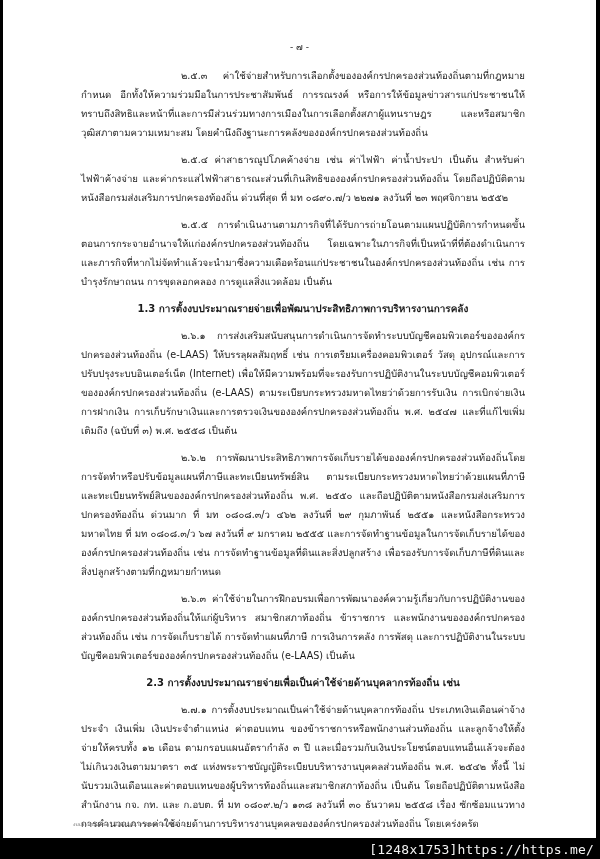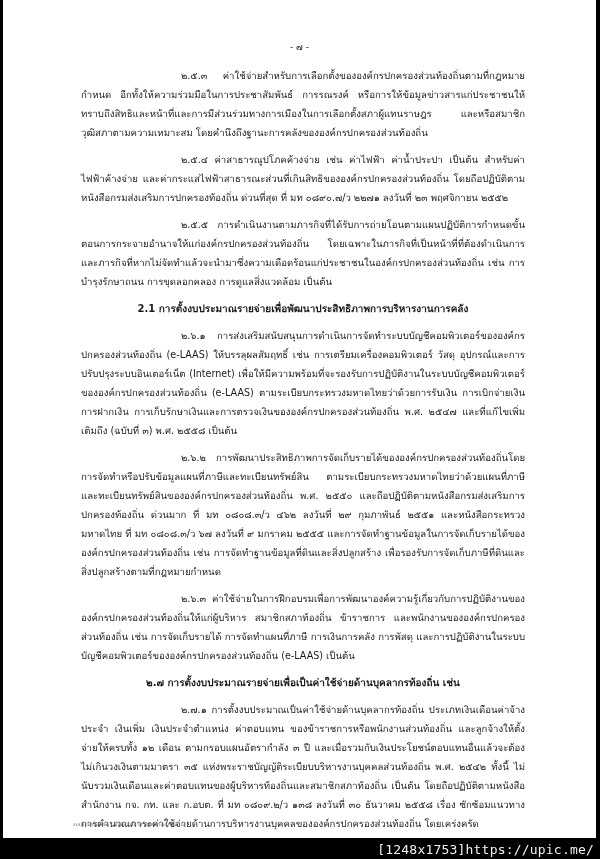--- a/index.html
+++ b/index.html
@@ -36,25 +36,25 @@
 </head>
 <body>
 
 <div class="page">
   <div class="page-number">- ๗ -</div>
 
   <div class="body-text">
     <p class="para"><span class="indent"></span><span>๒.๕.๓ ค่าใช้จ่ายสำหรับการเลือกตั้งขององค์กรปกครองส่วนท้องถิ่นตามที่กฎหมายกำหนด อีกทั้งให้ความร่วมมือในการประชาสัมพันธ์ การรณรงค์ หรือการให้ข้อมูลข่าวสารแก่ประชาชนให้ทราบถึงสิทธิและหน้าที่และการมีส่วนร่วมทางการเมืองในการเลือกตั้งสภาผู้แทนราษฎร และหรือสมาชิกวุฒิสภาตามความเหมาะสม โดยคำนึงถึงฐานะการคลังขององค์กรปกครองส่วนท้องถิ่น</span></p>
     <p class="para"><span class="indent"></span><span>๒.๕.๔ ค่าสาธารณูปโภคค้างจ่าย เช่น ค่าไฟฟ้า ค่าน้ำประปา เป็นต้น สำหรับค่าไฟฟ้าค้างจ่าย และค่ากระแสไฟฟ้าสาธารณะส่วนที่เกินสิทธิขององค์กรปกครองส่วนท้องถิ่น โดยถือปฏิบัติตามหนังสือกรมส่งเสริมการปกครองท้องถิ่น ด่วนที่สุด ที่ มท ๐๘๙๐.๗/ว ๒๒๗๑ ลงวันที่ ๒๓ พฤศจิกายน ๒๕๕๒</span></p>
     <p class="para"><span class="indent"></span><span>๒.๕.๕ การดำเนินงานตามภารกิจที่ได้รับการถ่ายโอนตามแผนปฏิบัติการกำหนดขั้นตอนการกระจายอำนาจให้แก่องค์กรปกครองส่วนท้องถิ่น โดยเฉพาะในภารกิจที่เป็นหน้าที่ที่ต้องดำเนินการและภารกิจที่หากไม่จัดทำแล้วจะนำมาซึ่งความเดือดร้อนแก่ประชาชนในองค์กรปกครองส่วนท้องถิ่น เช่น การบำรุงรักษาถนน การขุดลอกคลอง การดูแลสิ่งแวดล้อม เป็นต้น</span></p>
-    <p class="heading">2.1 การตั้งงบประมาณรายจ่ายเพื่อพัฒนาประสิทธิภาพการบริหารงานการคลัง</p>
+    <p class="heading">1.3 การตั้งงบประมาณรายจ่ายเพื่อพัฒนาประสิทธิภาพการบริหารงานการคลัง</p>
     <p class="para"><span class="indent"></span><span>๒.๖.๑ การส่งเสริมสนับสนุนการดำเนินการจัดทำระบบบัญชีคอมพิวเตอร์ขององค์กรปกครองส่วนท้องถิ่น (e-LAAS) ให้บรรลุผลสัมฤทธิ์ เช่น การเตรียมเครื่องคอมพิวเตอร์ วัสดุ อุปกรณ์และการปรับปรุงระบบอินเตอร์เน็ต (Internet) เพื่อให้มีความพร้อมที่จะรองรับการปฏิบัติงานในระบบบัญชีคอมพิวเตอร์ขององค์กรปกครองส่วนท้องถิ่น (e-LAAS) ตามระเบียบกระทรวงมหาดไทยว่าด้วยการรับเงิน การเบิกจ่ายเงิน การฝากเงิน การเก็บรักษาเงินและการตรวจเงินขององค์กรปกครองส่วนท้องถิ่น พ.ศ. ๒๕๔๗ และที่แก้ไขเพิ่มเติมถึง (ฉบับที่ ๓) พ.ศ. ๒๕๕๘ เป็นต้น</span></p>
     <p class="para"><span class="indent"></span><span>๒.๖.๒ การพัฒนาประสิทธิภาพการจัดเก็บรายได้ขององค์กรปกครองส่วนท้องถิ่นโดยการจัดทำหรือปรับข้อมูลแผนที่ภาษีและทะเบียนทรัพย์สิน ตามระเบียบกระทรวงมหาดไทยว่าด้วยแผนที่ภาษีและทะเบียนทรัพย์สินขององค์กรปกครองส่วนท้องถิ่น พ.ศ. ๒๕๕๐ และถือปฏิบัติตามหนังสือกรมส่งเสริมการปกครองท้องถิ่น ด่วนมาก ที่ มท ๐๘๐๘.๓/ว ๔๖๒ ลงวันที่ ๒๙ กุมภาพันธ์ ๒๕๕๑ และหนังสือกระทรวงมหาดไทย ที่ มท ๐๘๐๘.๓/ว ๖๗ ลงวันที่ ๙ มกราคม ๒๕๕๕ และการจัดทำฐานข้อมูลในการจัดเก็บรายได้ขององค์กรปกครองส่วนท้องถิ่น เช่น การจัดทำฐานข้อมูลที่ดินและสิ่งปลูกสร้าง เพื่อรองรับการจัดเก็บภาษีที่ดินและสิ่งปลูกสร้างตามที่กฎหมายกำหนด</span></p>
     <p class="para"><span class="indent"></span><span>๒.๖.๓ ค่าใช้จ่ายในการฝึกอบรมเพื่อการพัฒนาองค์ความรู้เกี่ยวกับการปฏิบัติงานขององค์กรปกครองส่วนท้องถิ่นให้แก่ผู้บริหาร สมาชิกสภาท้องถิ่น ข้าราชการ และพนักงานขององค์กรปกครองส่วนท้องถิ่น เช่น การจัดเก็บรายได้ การจัดทำแผนที่ภาษี การเงินการคลัง การพัสดุ และการปฏิบัติงานในระบบบัญชีคอมพิวเตอร์ขององค์กรปกครองส่วนท้องถิ่น (e-LAAS) เป็นต้น</span></p>
-    <p class="heading">๒.๗ การตั้งงบประมาณรายจ่ายเพื่อเป็นค่าใช้จ่ายด้านบุคลากรท้องถิ่น เช่น</p>
+    <p class="heading">2.3 การตั้งงบประมาณรายจ่ายเพื่อเป็นค่าใช้จ่ายด้านบุคลากรท้องถิ่น เช่น</p>
     <p class="para"><span class="indent"></span><span>๒.๗.๑ การตั้งงบประมาณเป็นค่าใช้จ่ายด้านบุคลากรท้องถิ่น ประเภทเงินเดือนค่าจ้างประจำ เงินเพิ่ม เงินประจำตำแหน่ง ค่าตอบแทน ของข้าราชการหรือพนักงานส่วนท้องถิ่น และลูกจ้างให้ตั้งจ่ายให้ครบทั้ง ๑๒ เดือน ตามกรอบแผนอัตรากำลัง ๓ ปี และเมื่อรวมกับเงินประโยชน์ตอบแทนอื่นแล้วจะต้องไม่เกินวงเงินตามมาตรา ๓๕ แห่งพระราชบัญญัติระเบียบบริหารงานบุคคลส่วนท้องถิ่น พ.ศ. ๒๕๔๒ ทั้งนี้ ไม่นับรวมเงินเดือนและค่าตอบแทนของผู้บริหารท้องถิ่นและสมาชิกสภาท้องถิ่น เป็นต้น โดยถือปฏิบัติตามหนังสือสำนักงาน กจ. กท. และ ก.อบต. ที่ มท ๐๘๐๙.๒/ว ๑๓๘ ลงวันที่ ๓๐ ธันวาคม ๒๕๕๘ เรื่อง ซักซ้อมแนวทางการคำนวณภาระค่าใช้จ่ายด้านการบริหารงานบุคคลขององค์กรปกครองส่วนท้องถิ่น โดยเคร่งครัด</span></p>
     <p class="continuation">/๒.๗.๒ เงินประโยชน์...</p>
   </div>
 
   <div class="footer-note">งบประมาณปี ๖๐ / ข้อพิจารณาการจัดทำงบประมาณ</div>
 </div>
 
-<div class="watermark">[1248x1753]https://upic.me/</div>
+<div class="watermark">[1248x1753]https://https.me/</div>
 
 </body></html>

